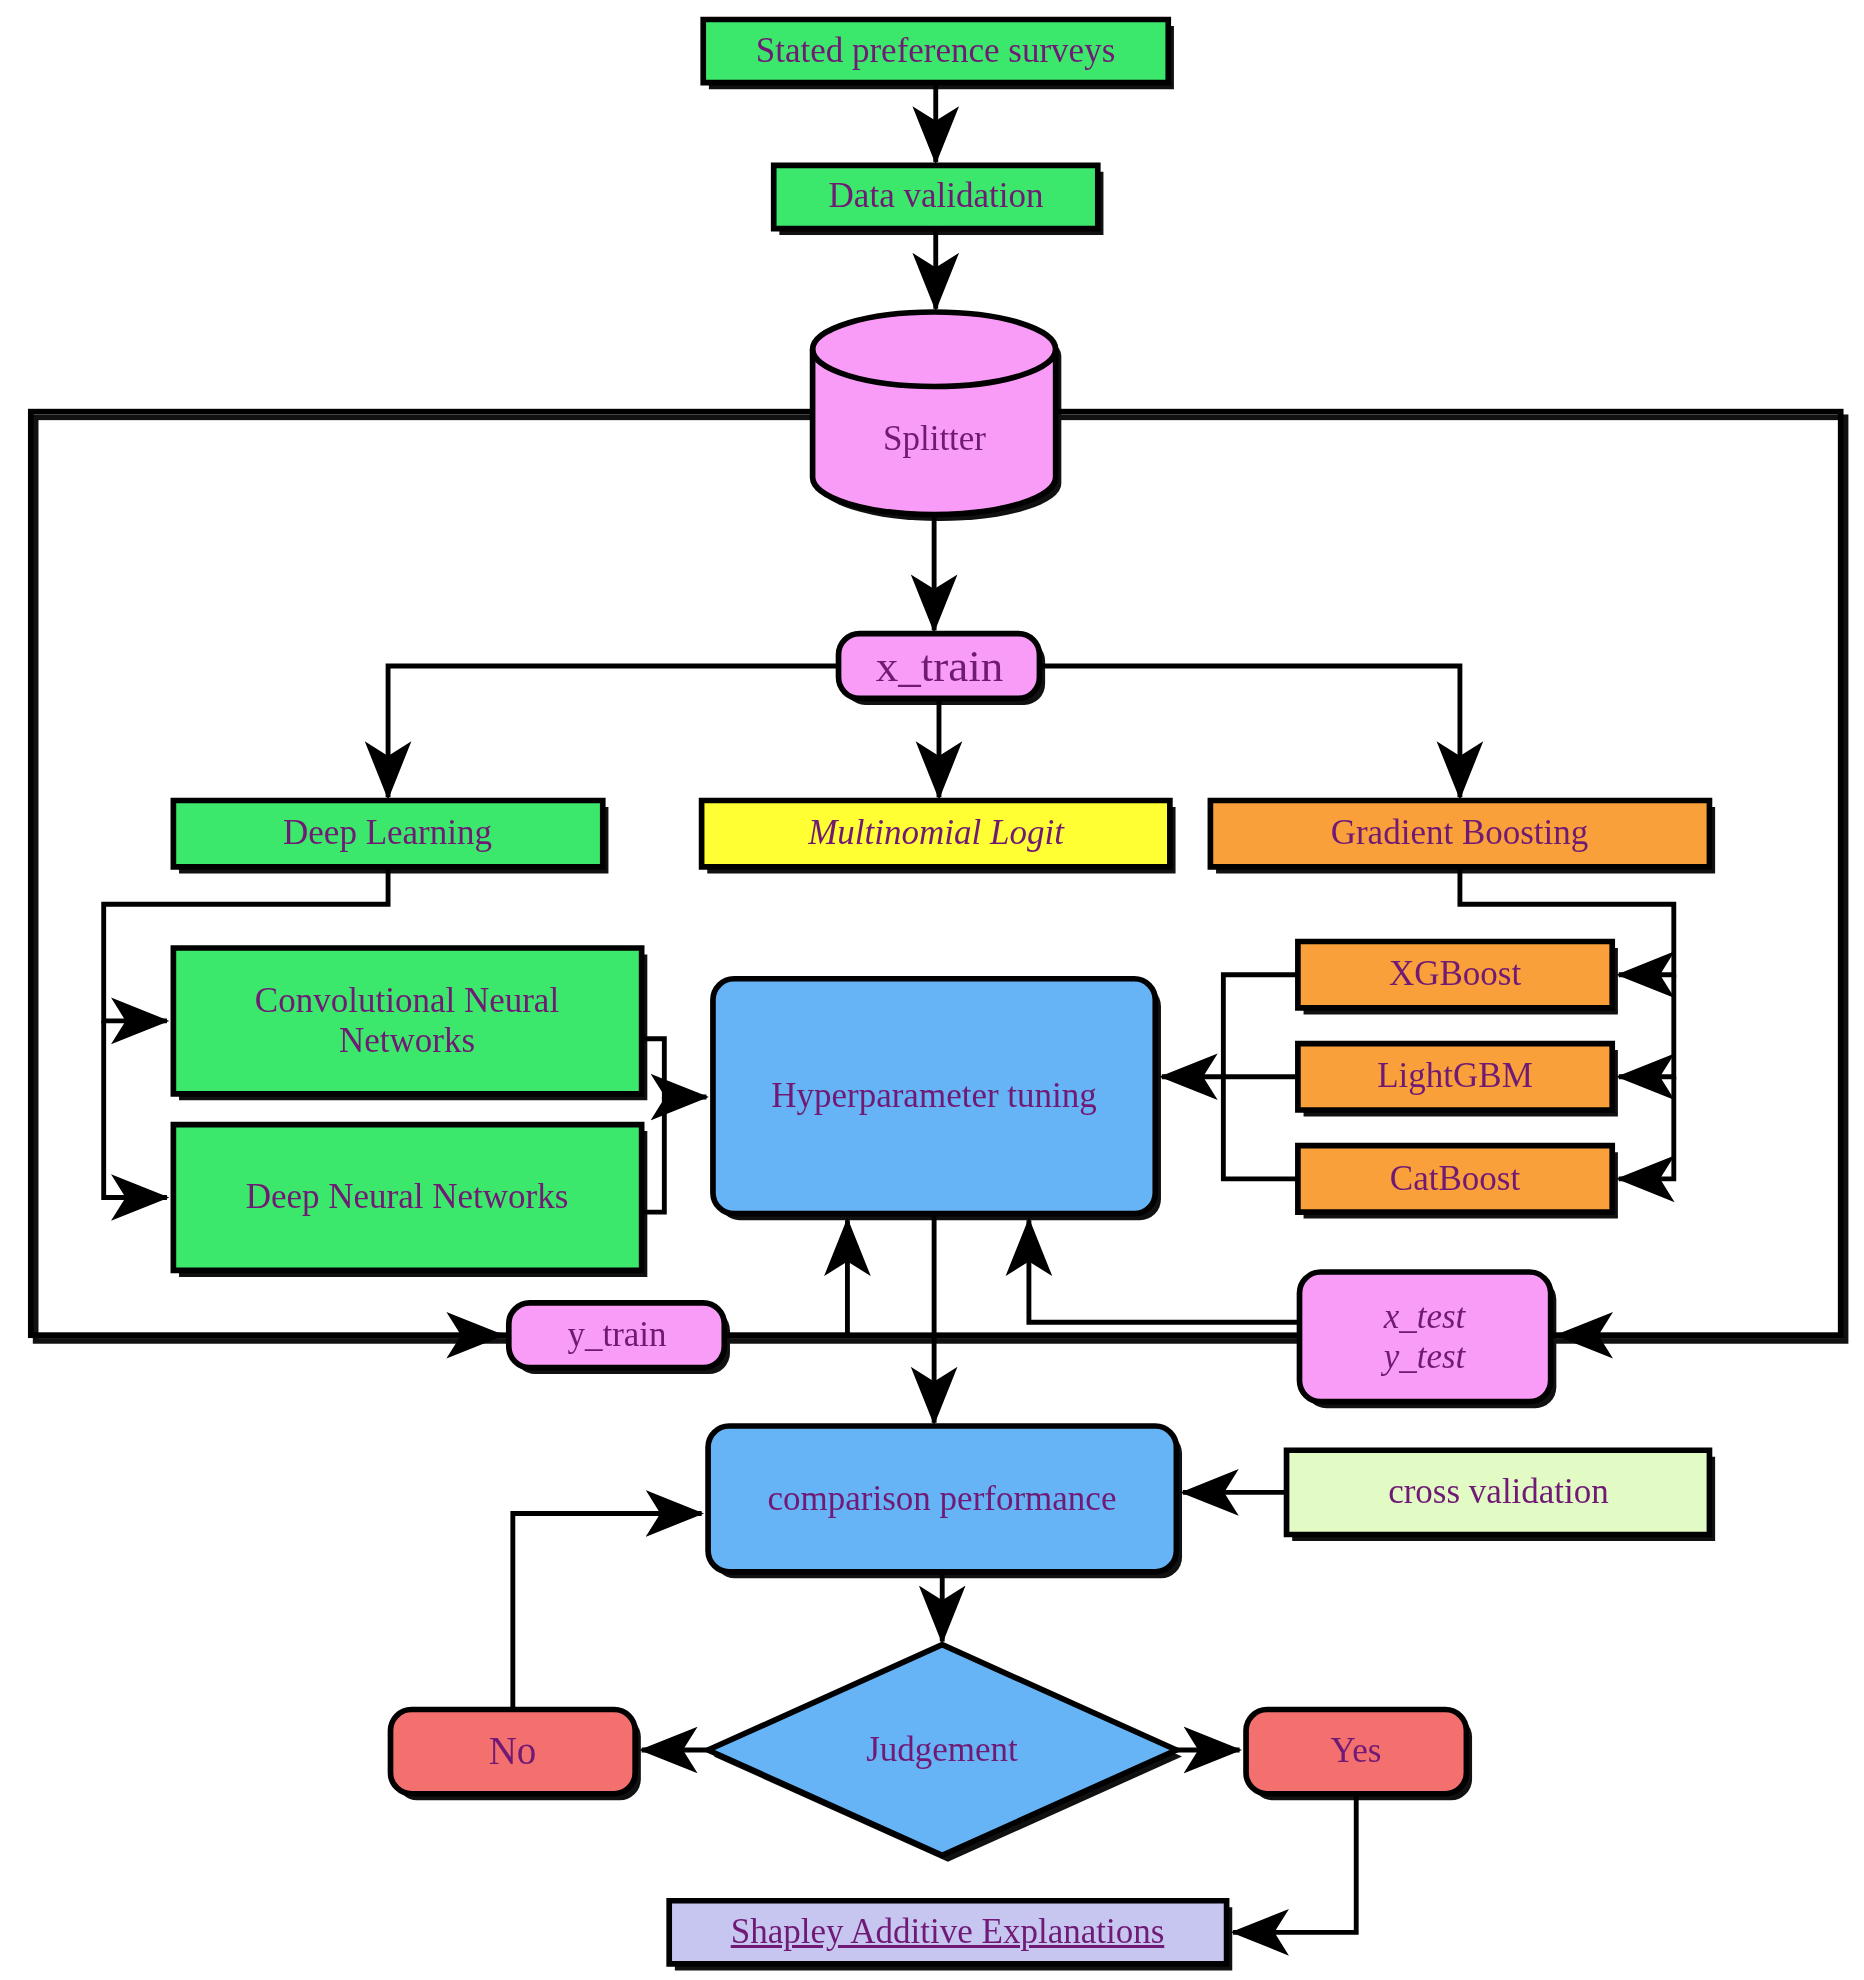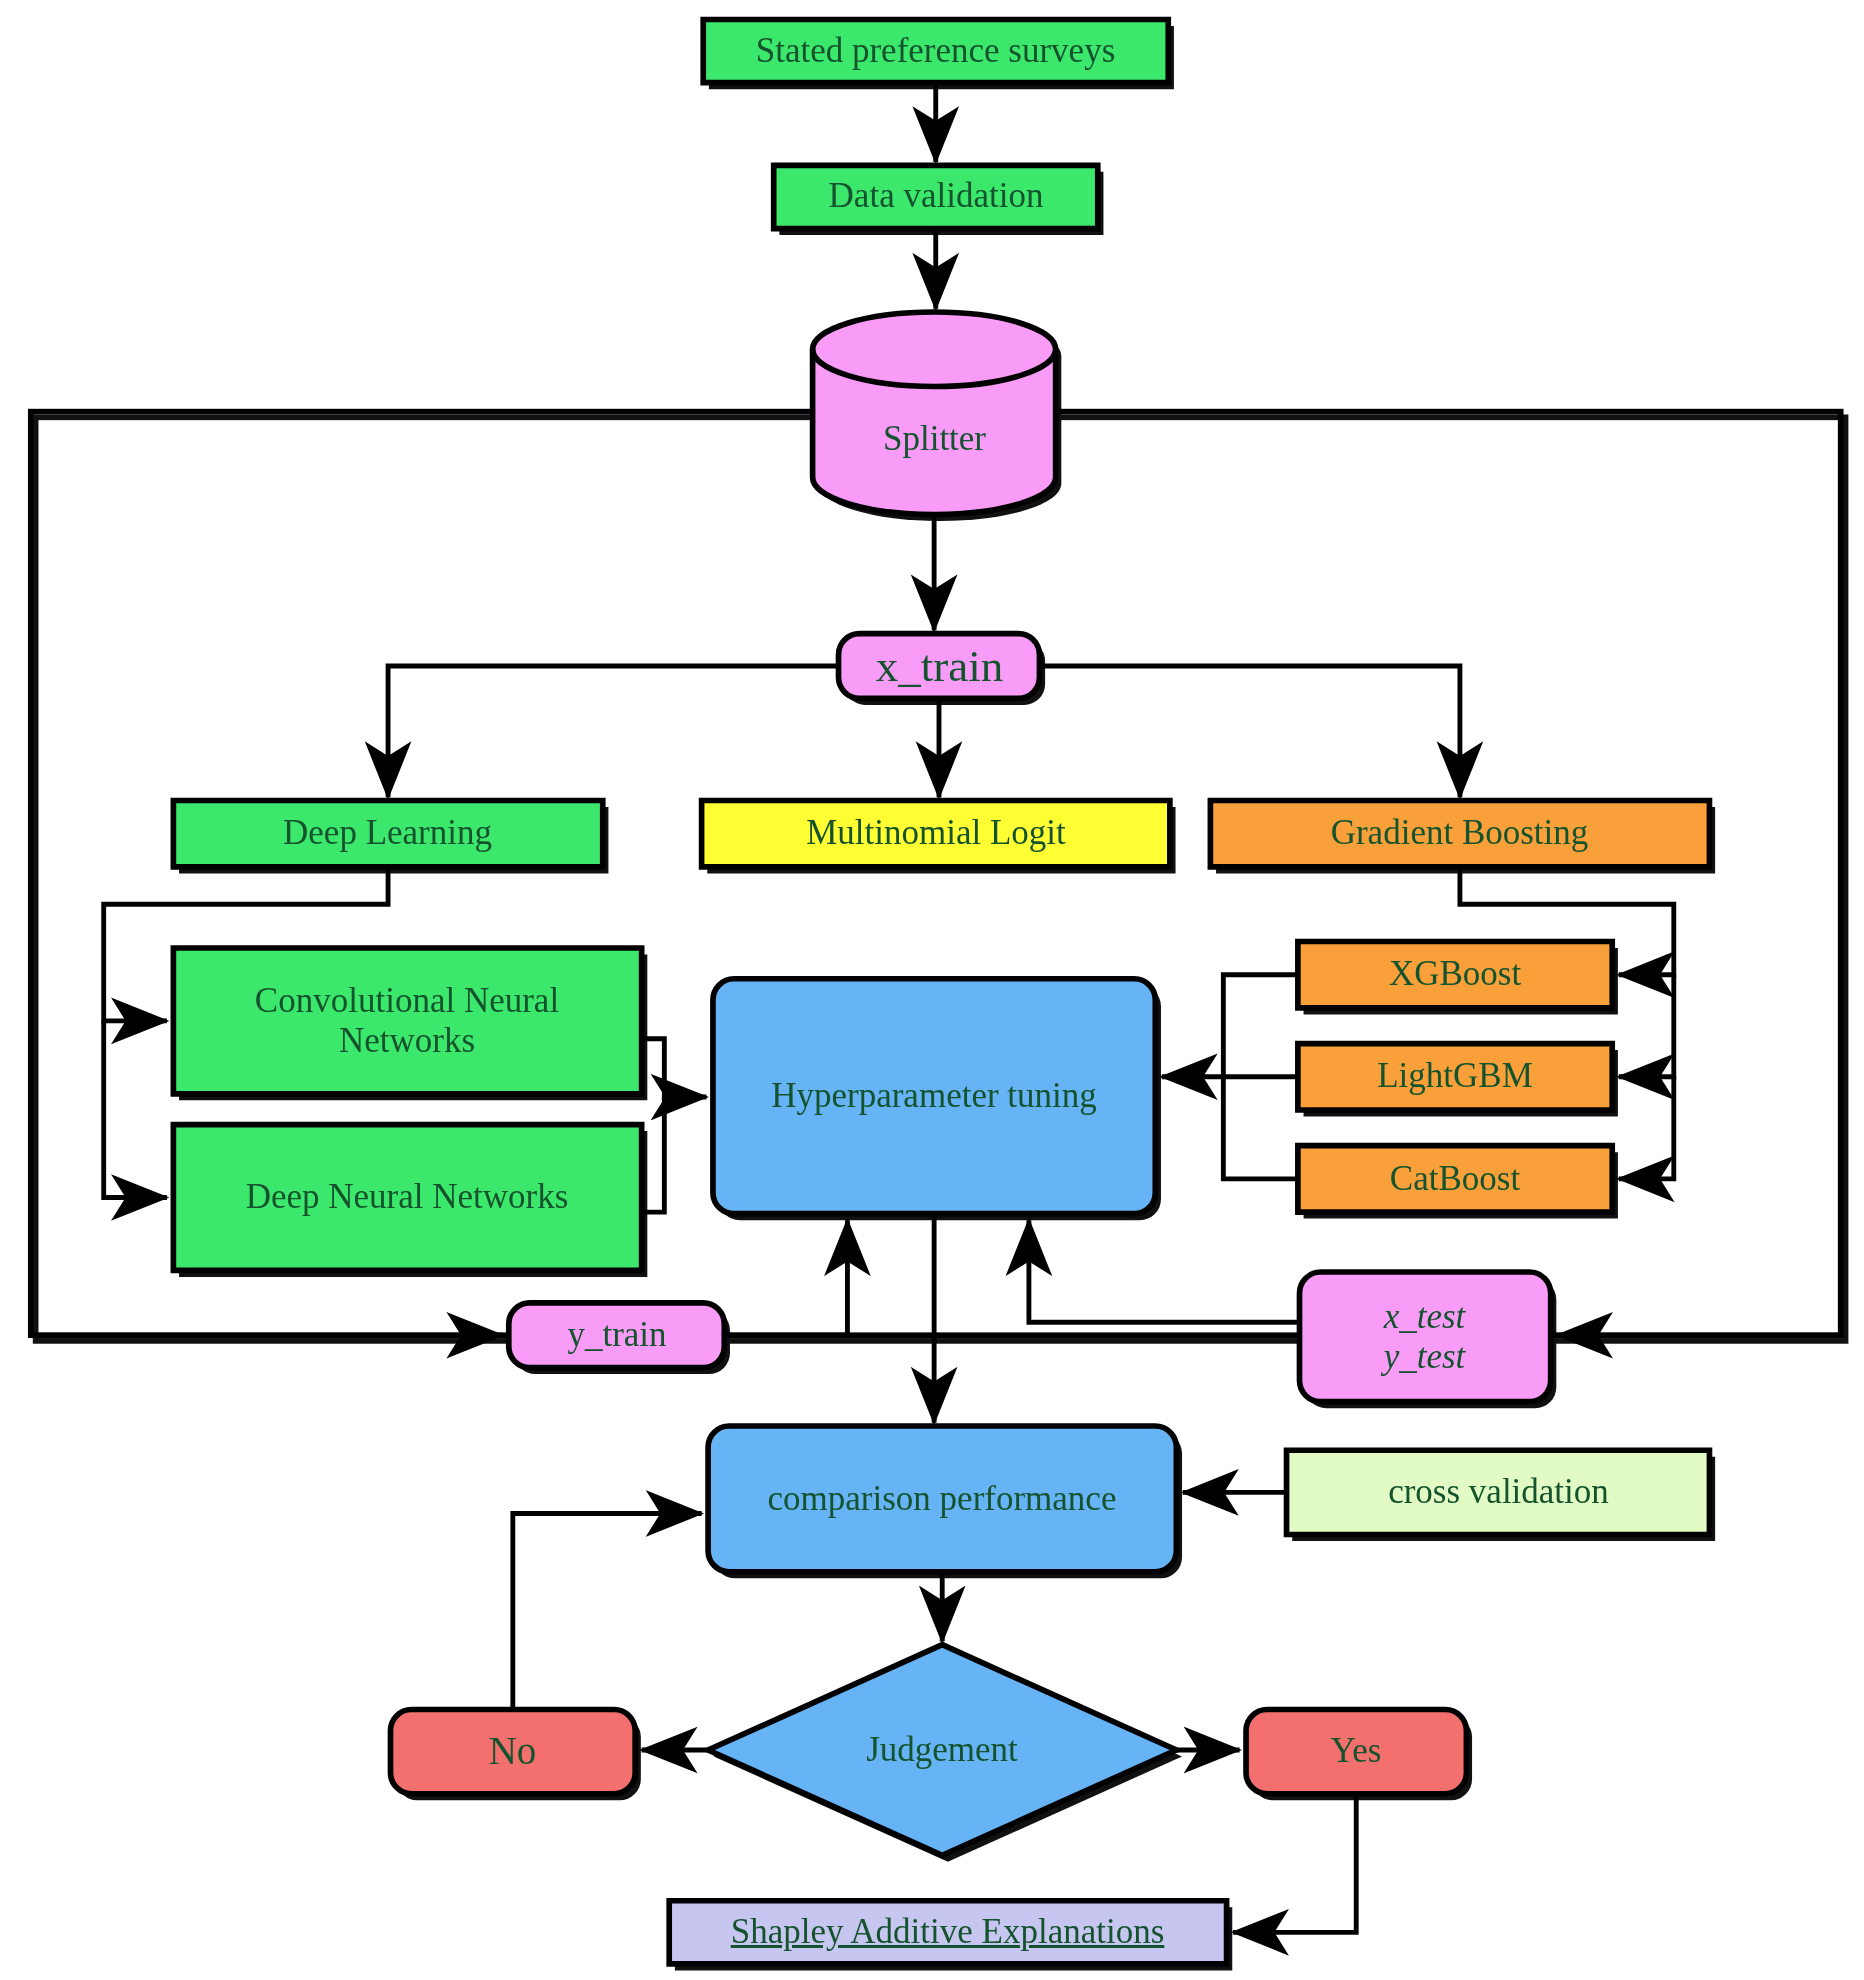--- a/index.html
+++ b/index.html
@@ -1,21 +1,21 @@
 <!DOCTYPE html>
 <html style="font-size:13px"><head>
 <meta charset="utf-8">
 <style>
   html,body{margin:0;padding:0;background:#ffffff;}
   body{width:1865px;height:1981px;overflow:hidden;font-family:"Liberation Serif","DejaVu Serif",serif;}
   #stage{position:relative;width:1865px;height:1981px;background:#fff;}
   svg{display:block;}
   .nodeLabel{
     position:absolute;display:flex;align-items:center;justify-content:center;
-    text-align:center;color:#14532d;font-family:"Liberation Serif","DejaVu Serif",serif;
+    text-align:center;color:#701a75;font-family:"Liberation Serif","DejaVu Serif",serif;
     pointer-events:none;line-height:1.15;white-space:pre-line;
   }
 </style>
 </head>
 <body>
 
 <div id="stage">
   <svg id="fc" width="1865" height="1981" viewBox="0 0 2302 2445" xmlns="http://www.w3.org/2000/svg">
     <defs>
       <marker id="ah" markerWidth="14" markerHeight="14" refX="11.5" refY="5" orient="auto" markerUnits="strokeWidth">
@@ -185,21 +185,21 @@
           <path d="M826,2346 H1514 V2424 H826 Z" fill="#C6C6F0" stroke="#000000" stroke-width="7" stroke-linejoin="miter"></path>
         </g>
       </g>
   </svg>
   <div id="labels">
       <div class="nodeLabel" style="left: 703px; top: 19.4px; width: 465px; height: 63px; font-size: 35px;">Stated preference surveys</div>
       <div class="nodeLabel" style="left: 774px; top: 165px; width: 324px; height: 63px; font-size: 35px;">Data validation</div>
       <div class="nodeLabel" style="left: 813px; top: 354px; width: 243px; height: 170px; font-size: 35px;">Splitter</div>
       <div class="nodeLabel" style="left: 839px; top: 634px; width: 201px; height: 65px; font-size: 45px;">x_train</div>
       <div class="nodeLabel" style="left: 173px; top: 800px; width: 429px; height: 66px; font-size: 35px;">Deep Learning</div>
-      <div class="nodeLabel" style="left: 702px; top: 800px; width: 468px; height: 66px; font-size: 35px;">Multinomial Logit</div>
+      <div class="nodeLabel" style="left: 702px; top: 800px; width: 468px; height: 66px; font-size: 35px; font-style: italic;">Multinomial Logit</div>
       <div class="nodeLabel" style="left: 1210px; top: 800px; width: 499px; height: 66px; font-size: 35px;">Gradient Boosting</div>
       <div class="nodeLabel" style="left: 173px; top: 948px; width: 468px; height: 146px; font-size: 35px;">Convolutional Neural
 Networks</div>
       <div class="nodeLabel" style="left: 173px; top: 1124px; width: 468px; height: 146px; font-size: 35px;">Deep Neural Networks</div>
       <div class="nodeLabel" style="left: 713px; top: 979px; width: 442px; height: 235px; font-size: 35px;">Hyperparameter tuning</div>
       <div class="nodeLabel" style="left: 1298px; top: 941px; width: 314px; height: 66px; font-size: 35px;">XGBoost</div>
       <div class="nodeLabel" style="left: 1298px; top: 1043px; width: 314px; height: 66px; font-size: 35px;">LightGBM</div>
       <div class="nodeLabel" style="left: 1298px; top: 1146px; width: 314px; height: 66px; font-size: 35px;">CatBoost</div>
       <div class="nodeLabel" style="left: 509px; top: 1303px; width: 216px; height: 65px; font-size: 35px; text-align: right;">y_train</div>
       <div class="nodeLabel" style="left: 1299px; top: 1272px; width: 251px; height: 130px; font-size: 35px; font-style: italic;">x_test

